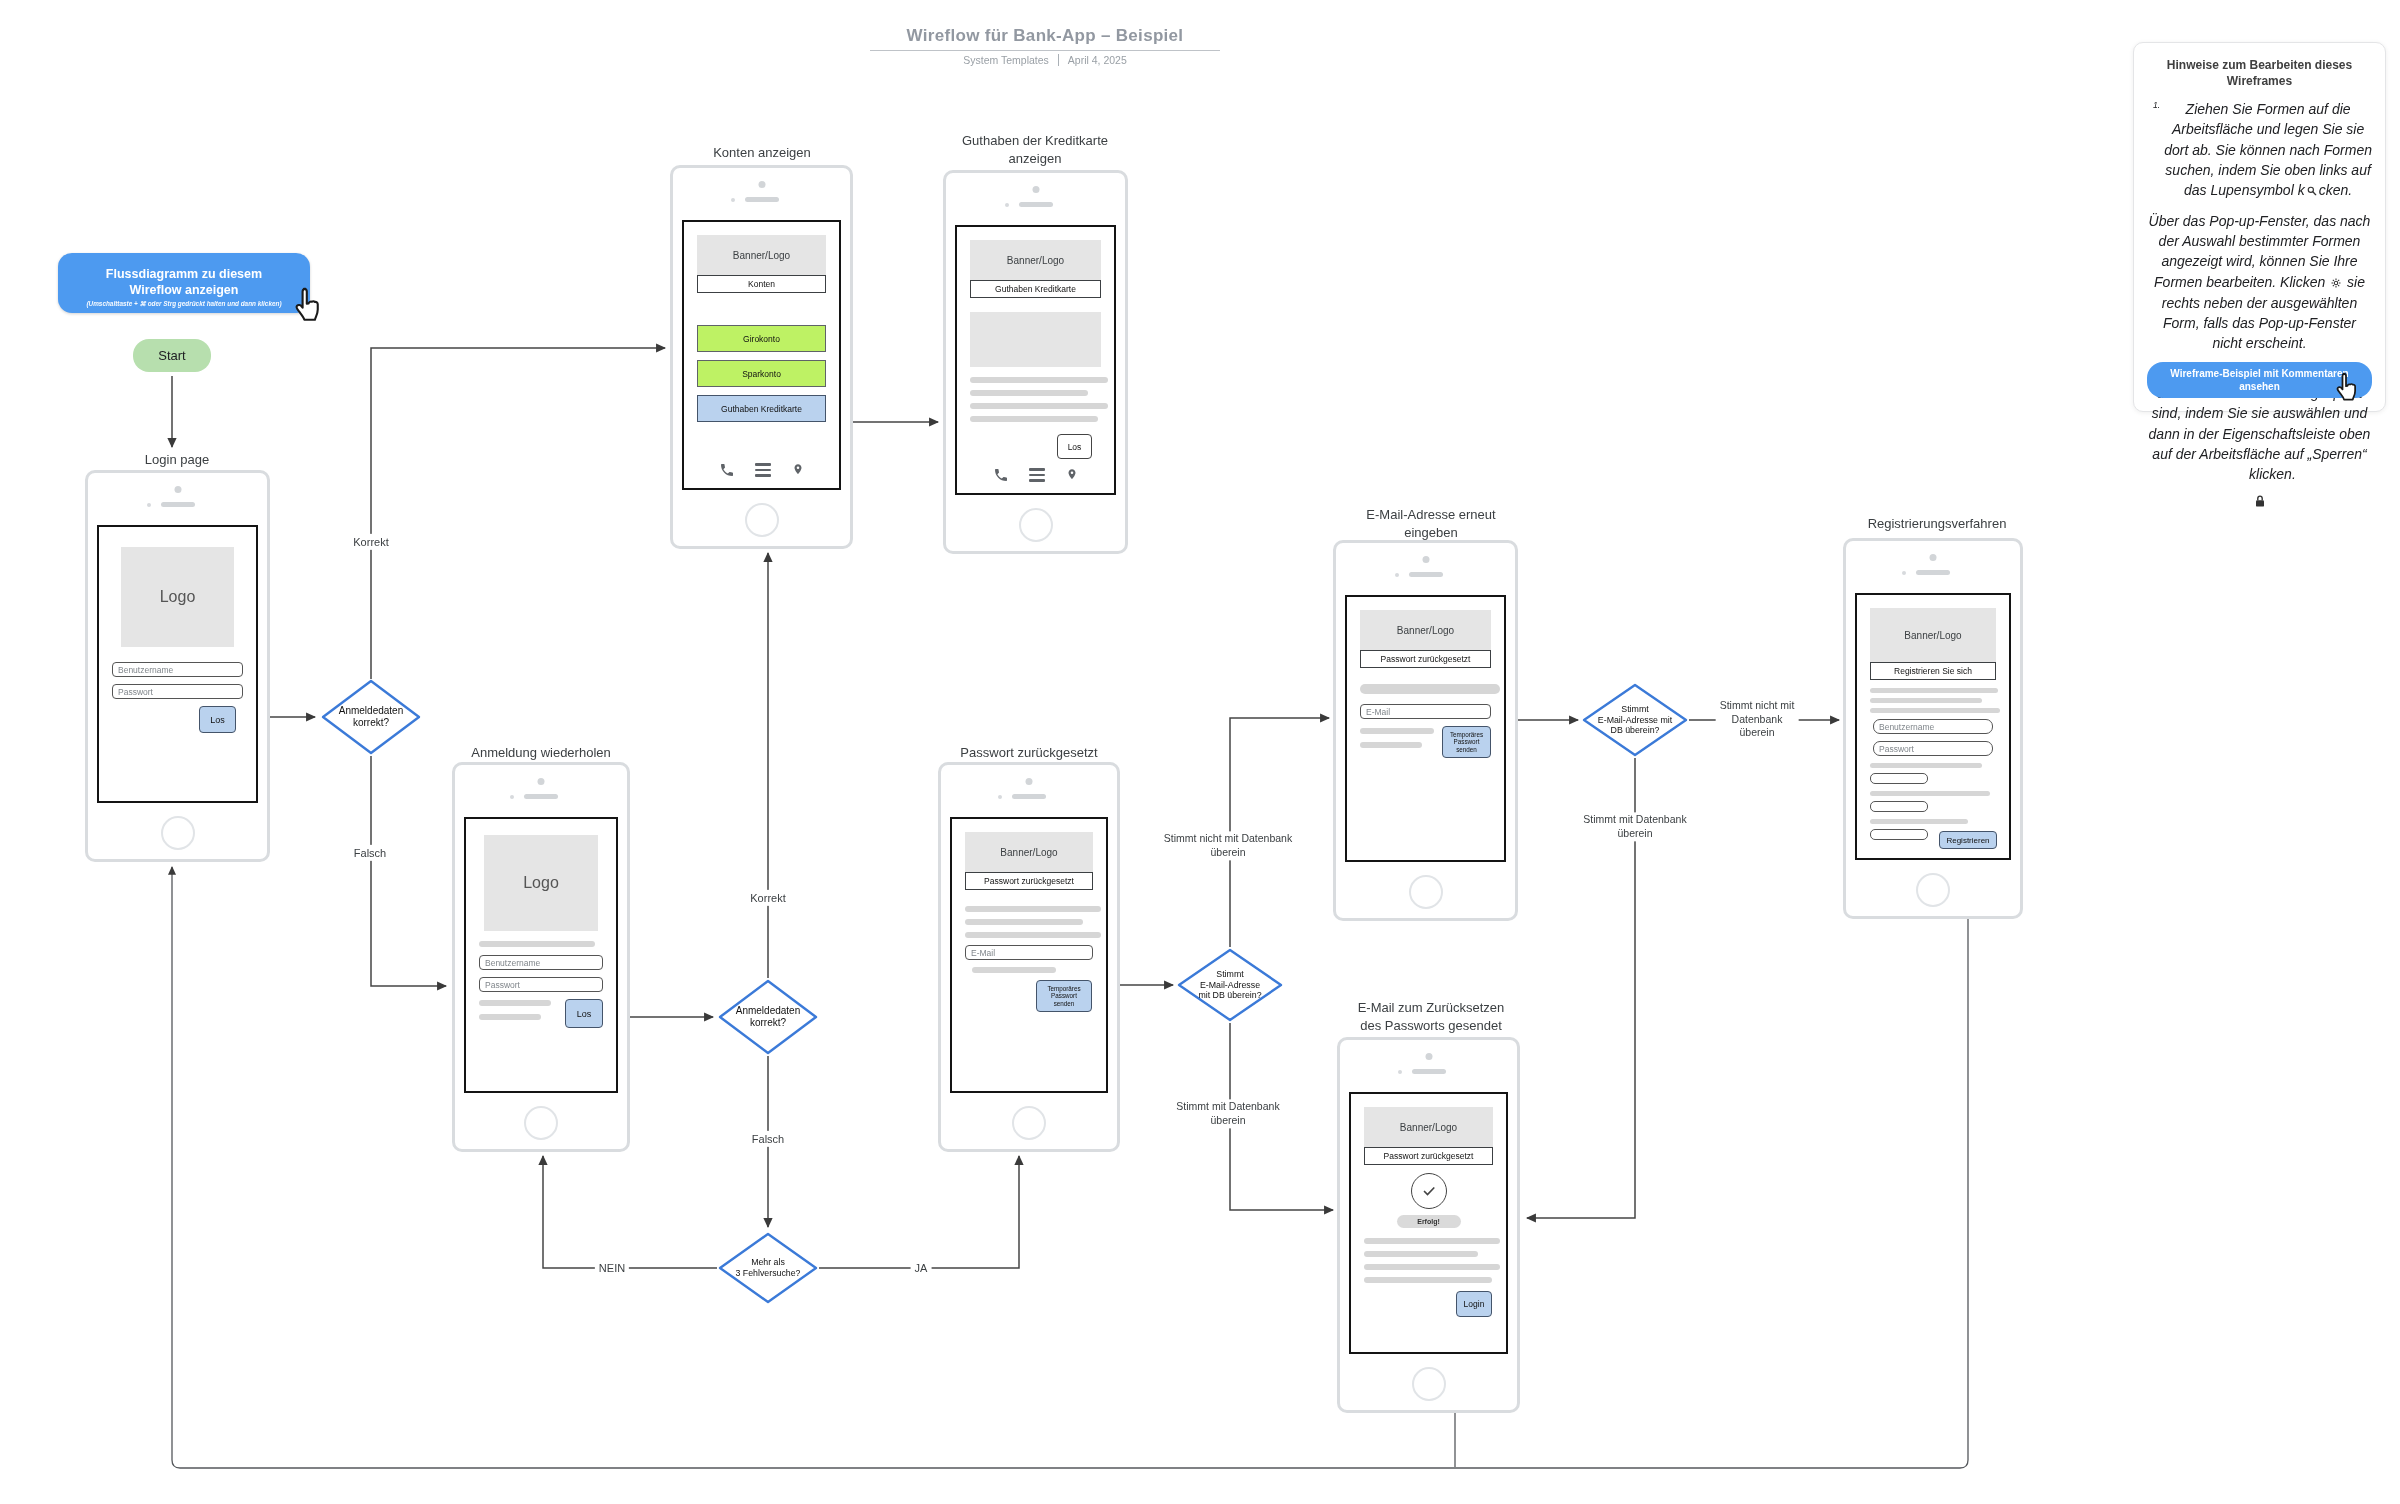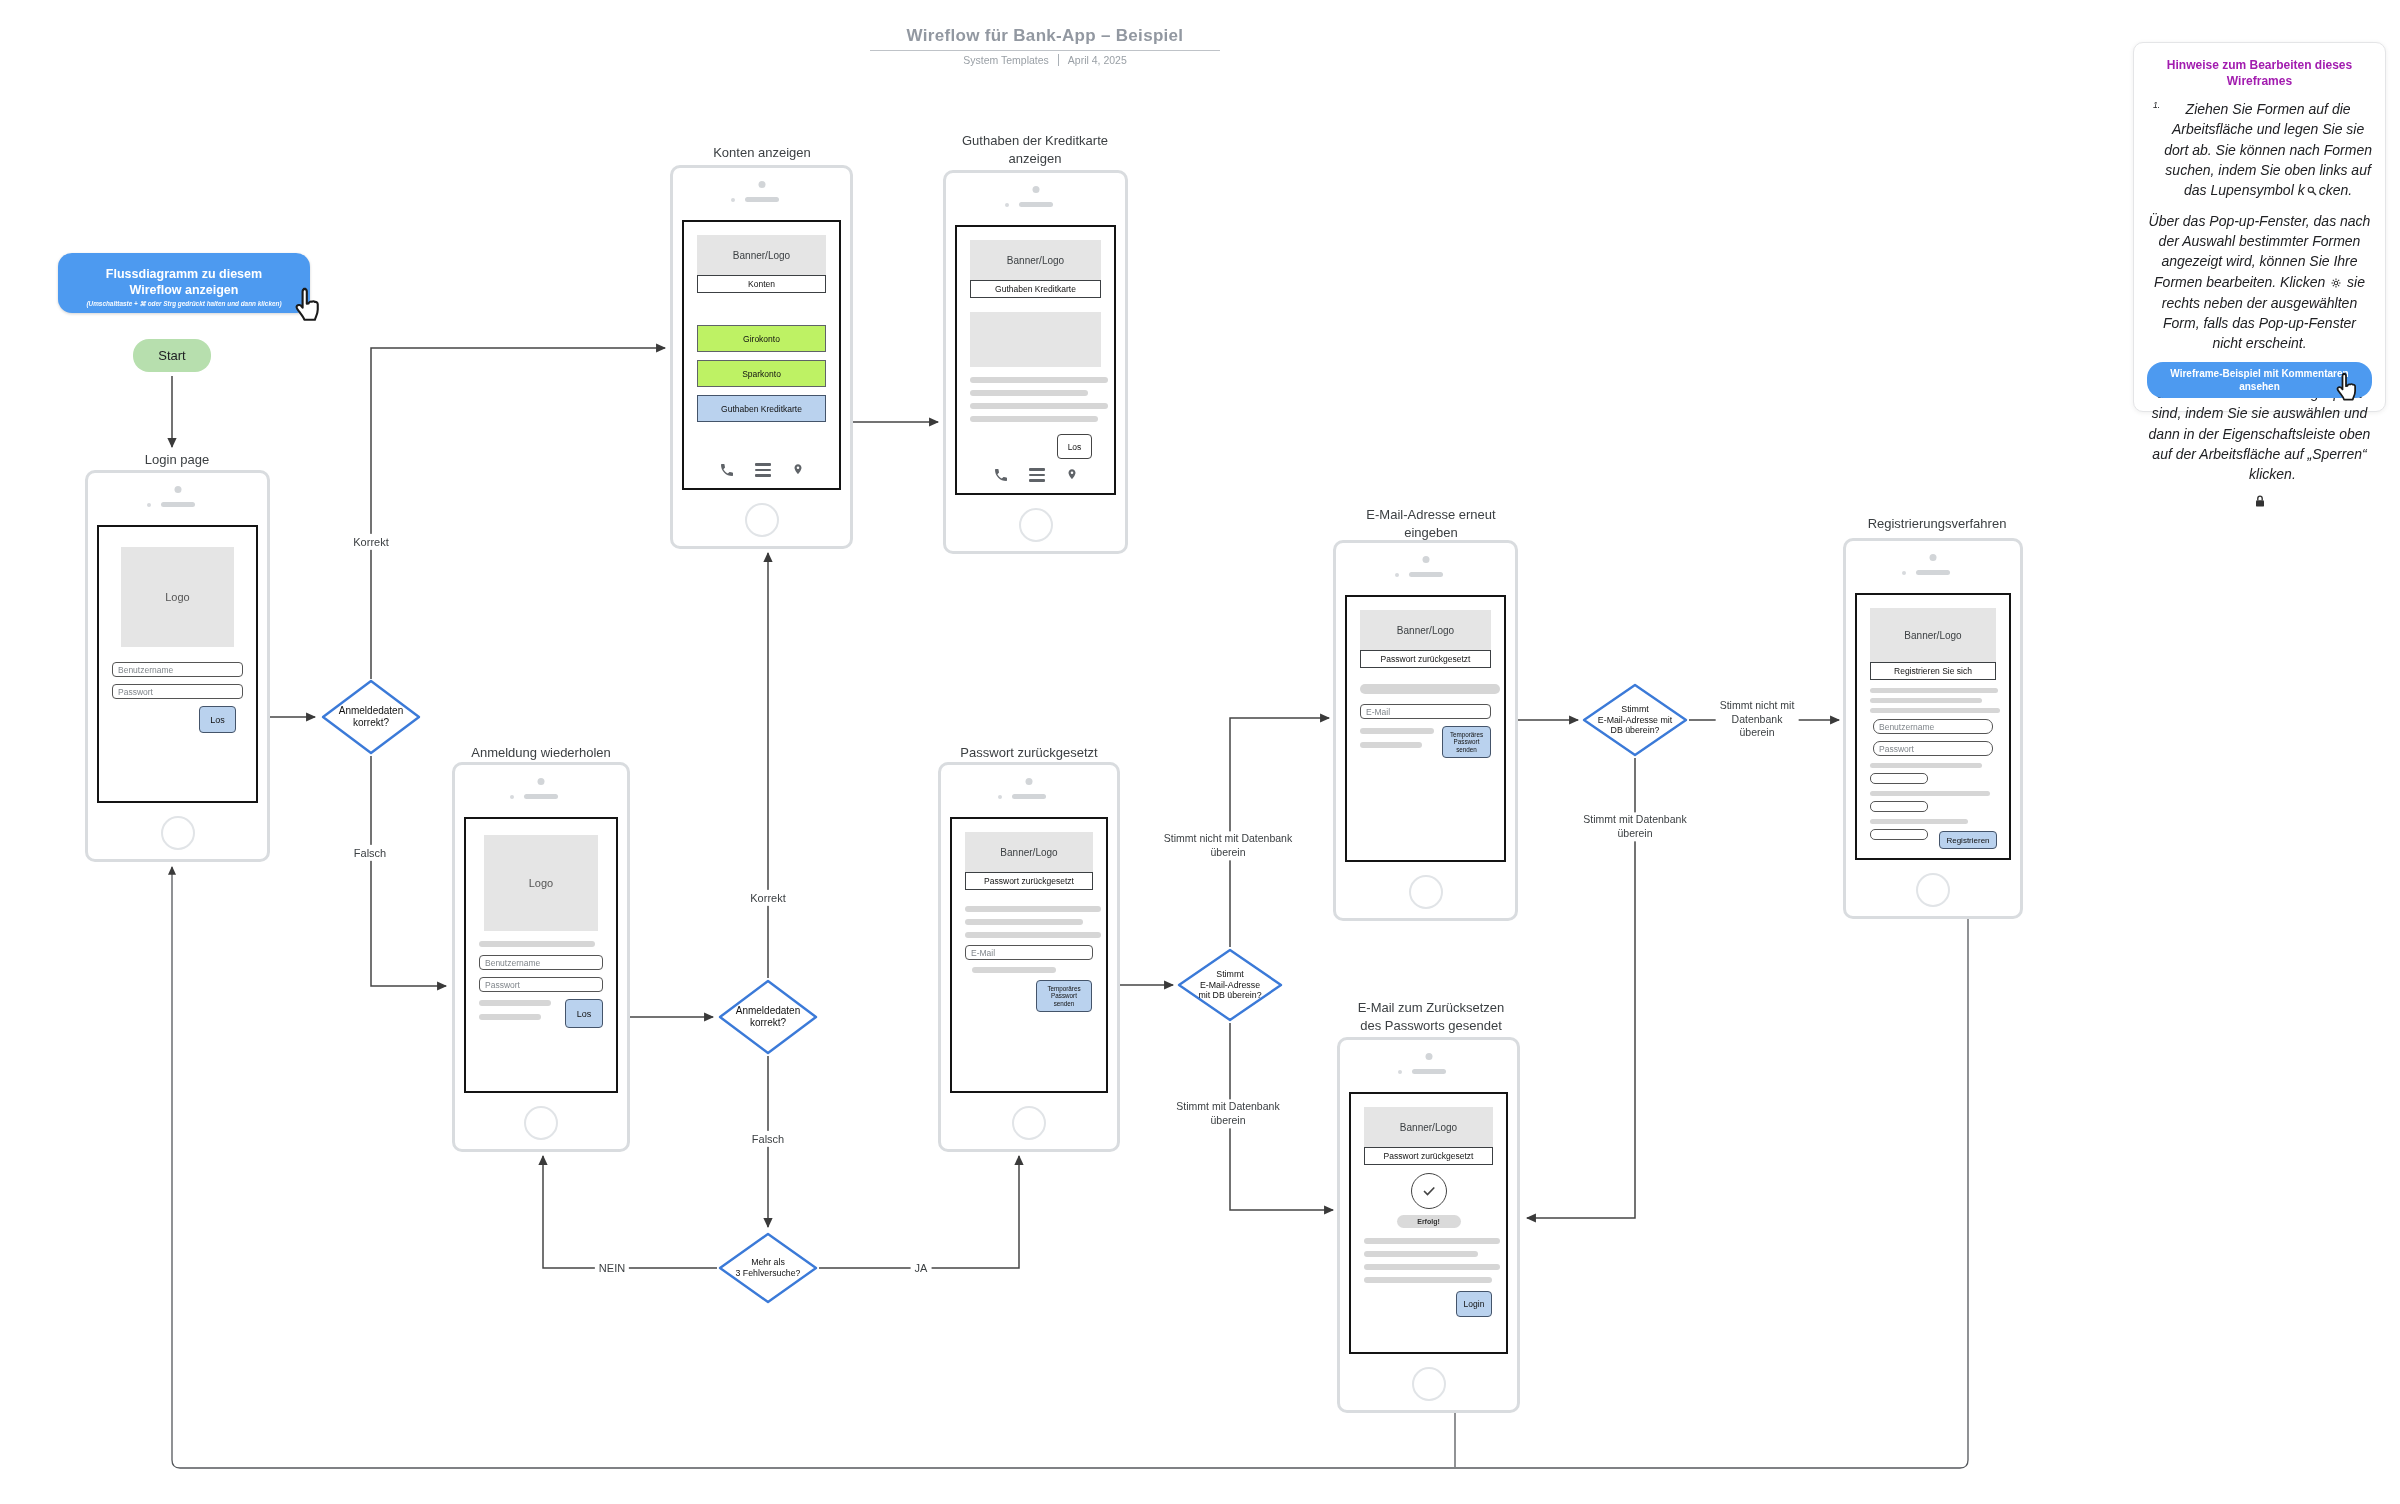--- a/index.html
+++ b/index.html
@@ -31,21 +31,21 @@
 
   
   .ptitle{position:absolute;transform:translateX(-50%);font-size:13px;color:var(--ink);text-align:center;white-space:pre-line;line-height:1.4;}
   .phone{position:absolute;background:#fff;border:3px solid var(--frame);border-radius:10px;}
   .camera{position:absolute;top:13px;left:50%;transform:translateX(-50%);width:7px;height:7px;border-radius:50%;background:#d2d5d8;}
   .speaker{position:absolute;top:29px;left:50%;transform:translateX(-50%);width:34px;height:5px;border-radius:3px;background:#d2d5d8;}
   .speaker-dot{position:absolute;top:30px;left:50%;margin-left:-31px;width:4px;height:4px;border-radius:50%;background:#d7dadd;}
   .home{position:absolute;bottom:9px;left:50%;transform:translateX(-50%);width:34px;height:34px;border-radius:50%;border:2px solid #e1e4e7;}
   .screen{position:absolute;left:9px;right:9px;top:52px;bottom:56px;border:2.5px solid #141414;background:#fff;overflow:hidden;}
 
-  .logo-box{margin:20px 22px 0;height:100px;background:var(--boxgray);display:flex;align-items:center;justify-content:center;font-size:11px;color:#555;}
+  .logo-box{margin:20px 22px 0;height:100px;background:var(--boxgray);display:flex;align-items:center;justify-content:center;font-size:16px;color:#555;}
   .banner{margin:13px 13px 0;height:40px;background:var(--boxgray);display:flex;align-items:center;justify-content:center;font-size:10px;color:var(--ink);}
   .banner.tall{height:54px;}
   .hbox{margin:0 13px;height:18px;border:1.5px solid #3c4043;background:#fff;display:flex;align-items:center;justify-content:center;font-size:8.5px;color:#111;}
   .gl{height:6px;border-radius:3px;background:var(--placeholder);margin:0 13px 7px;}
   .gl.thin{height:5px;}
   .gl.thick{height:10px;border-radius:5px;}
   .inp{margin:0 13px 7px;height:15px;border:1.4px solid #555;border-radius:4px;display:flex;align-items:center;padding-left:5px;font-size:8.5px;color:#80868b;background:#fff;}
   .inp.round{border-radius:7px;margin:0 16px 7px;}
   .minibox{margin:0 0 0 13px;width:58px;height:11px;border:1.2px solid #555;border-radius:5px;background:#fff;}
   .btn-blue{background:var(--wire-button);border:1.5px solid #44546a;border-radius:4px;display:flex;align-items:center;justify-content:center;color:#111;text-align:center;}
@@ -64,21 +64,21 @@
   .pill{width:64px;height:13px;border-radius:7px;background:#dadada;margin:0 auto 10px;display:flex;align-items:center;justify-content:center;font-size:7px;font-weight:bold;color:#333;}
 
   
   .diamond{position:absolute;}
   .diamond svg{position:absolute;left:0;top:0;}
   .dtext{position:absolute;left:-8px;right:-8px;top:0;bottom:0;display:flex;align-items:center;justify-content:center;text-align:center;font-size:9.5px;color:#111;white-space:pre-line;line-height:1.25;}
   .dtext.tiny{font-size:8.8px;}
 
   
   .notes{position:absolute;left:2133px;top:42px;width:253px;height:370px;background:#fff;border:1px solid #e4e5e7;border-radius:10px;box-shadow:0 1px 5px rgba(0,0,0,.07);padding:15px 13px 12px;}
-  .notes h3{font-size:12px;text-align:center;color:#a21caf;line-height:1.3;margin-bottom:10px;font-weight:bold;}
+  .notes h3{font-size:12px;text-align:center;color:#404040;line-height:1.3;margin-bottom:10px;font-weight:bold;}
   .npara{font-style:italic;font-size:14px;color:#202124;text-align:center;line-height:1.45;margin-bottom:9px;}
   .nrow{display:flex;align-items:flex-start;margin-bottom:0;}
   .nnum{font-style:italic;font-size:8.6px;color:#202124;margin:0 4px 0 6px;line-height:1.45;}
   .iconline{display:inline-block;vertical-align:-1px;margin:0 2px;}
   .lockwrap{text-align:center;margin:4px 0 0;}
   .notes-btn{position:absolute;left:13px;right:13px;bottom:13px;background:var(--accent);border-radius:16px;color:#fff;font-weight:bold;font-size:10px;line-height:1.3;text-align:center;padding:5px 10px;cursor:pointer;}
 </style>
 </head>
 <body>
 

